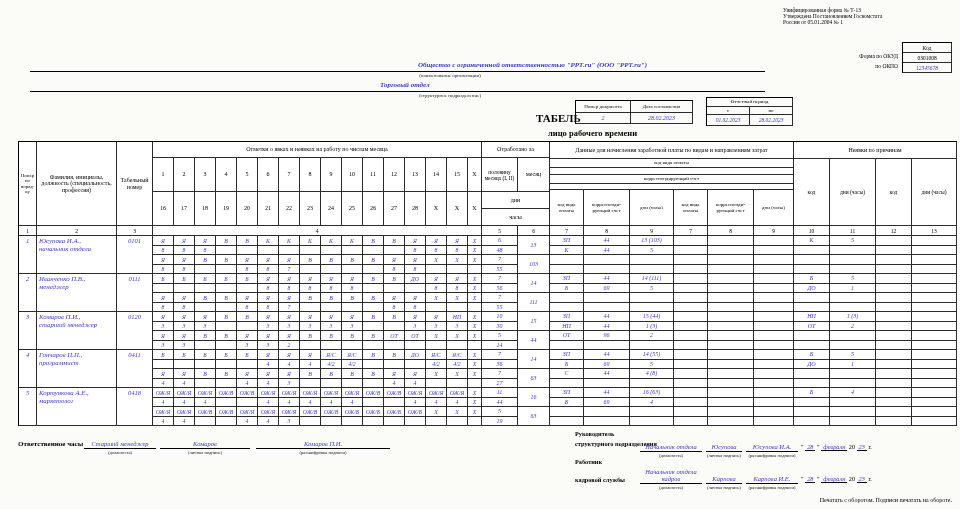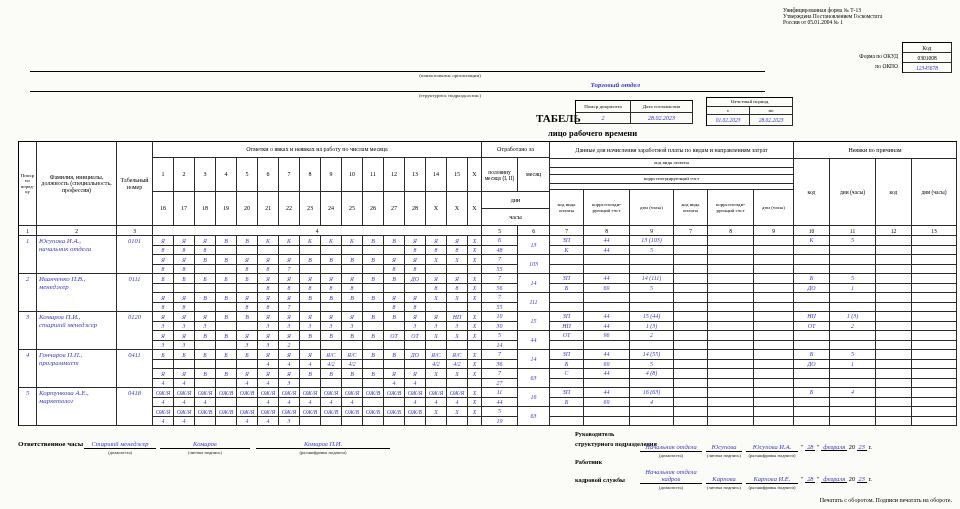--- a/index.html
+++ b/index.html
@@ -61,23 +61,24 @@
   </div>
 
   <div class="abs f55" style="left:788px;top:53px;width:110px;text-align:right">Форма по ОКУД</div>
   <div class="abs f55" style="left:788px;top:63px;width:110px;text-align:right">по ОКПО</div>
   <div class="abs vcol" style="left:902px;top:42px;width:49px;border-top:1px solid #000;border-left:1px solid #000">
     <div class="cell wfull f55" style="height:10px">Код</div>
     <div class="cell wfull f55" style="height:10px">0301008</div>
     <div class="cell wfull f55 blue" style="height:10px">12345678</div>
   </div>
 
+  <div class="abs blue bold f7" style="left:300px;top:61px;width:465px;text-align:center">Общество с ограниченной ответственностью   "РРТ.ru" (ООО "РРТ.ru")</div>
   <div class="rule" style="left:30px;top:71px;width:735px"></div>
   <div class="abs hint" style="left:300px;top:73px;width:300px">(наименование организации)</div>
-  <div class="abs blue bold f7" style="left:380px;top:81px;width:260px;text-align:right">Торговый  отдел</div>
+  <div class="abs blue bold f7" style="left:380px;top:81px;width:260px;text-align:left">Торговый  отдел</div>
   <div class="rule" style="left:30px;top:91px;width:735px"></div>
   <div class="abs hint" style="left:300px;top:93px;width:300px">(структурное подразделение)</div>
 
   <div class="abs bold" style="left:536px;top:112px;font-size:11px">ТАБЕЛЬ</div>
   <div class="abs bold" style="left:548px;top:128px;font-size:8.5px">лицо  рабочего времени</div>
 
   <div class="abs" style="left:575px;top:100px;border-top:1px solid #000;border-left:1px solid #000">
     <div class="drow">
       <div class="cell f5" style="width:55px;height:12px">Номер документа</div>
       <div class="cell f5" style="width:62px;height:12px">Дата составления</div>

